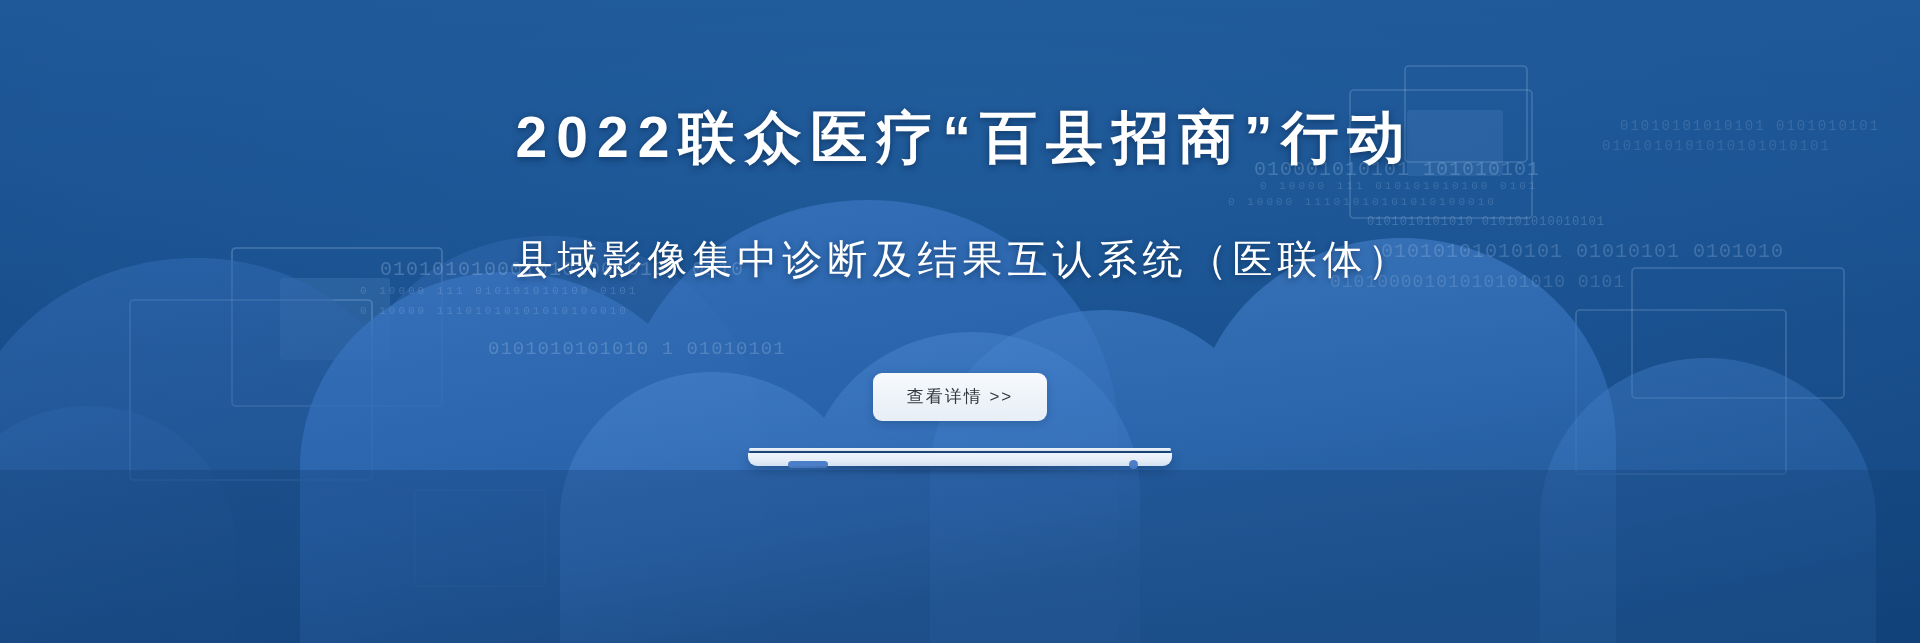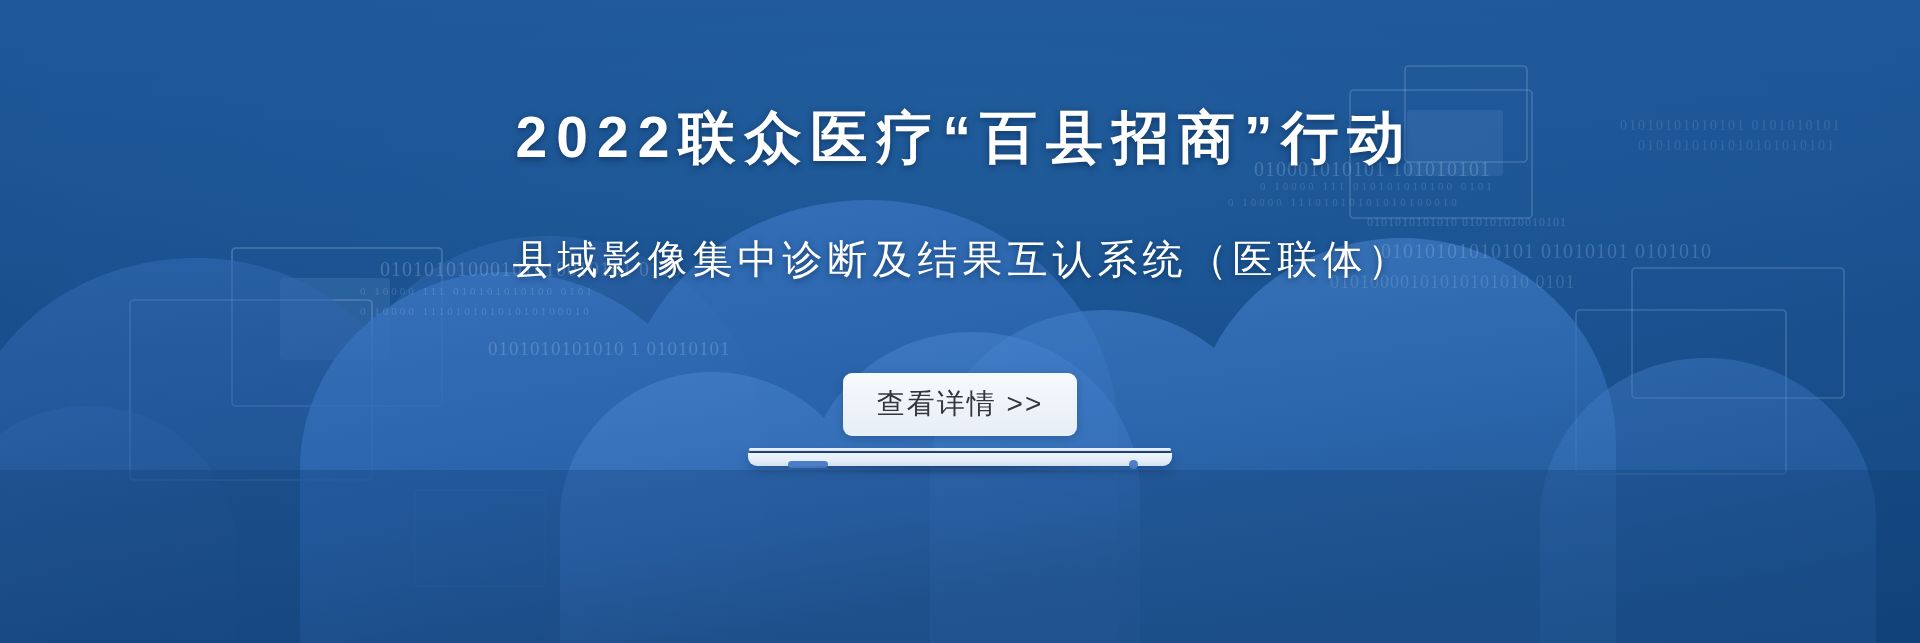--- a/index.html
+++ b/index.html
@@ -22,38 +22,38 @@
     position: absolute;
     inset: 0;
     pointer-events: none;
   }
   .bg-svg { position: absolute; inset: 0; width: 1920px; height: 643px; display:block; }
 
   
   .binary-block {
     position: absolute;
     color: rgba(190, 215, 240, 0.22);
-    font-family: Liberation Serif, serif;
+    font-family: Liberation Mono, monospace;
     white-space: nowrap;
     letter-spacing: 1px;
     pointer-events: none;
   }
   .bin-a { left: 380px;  top: 258px; font-size: 20px; color: rgba(198,220,244,0.26); }
   .bin-b { left: 360px;  top: 285px; font-size: 11px; color: rgba(198,220,244,0.20); letter-spacing: 3px; }
   .bin-c { left: 360px;  top: 305px; font-size: 11px; color: rgba(198,220,244,0.20); letter-spacing: 3px; }
   .bin-d { left: 460px;  top: 338px; font-size: 19px; color: rgba(198,220,244,0.24); margin-left: 28px; }
   .bin-e { left: 388px;  top: 362px; font-size: 22px; color: rgba(208,228,248,0.30); }
   .bin-f { left: 1254px; top: 158px; font-size: 20px; color: rgba(198,220,244,0.24); }
   .bin-g { left: 1260px; top: 180px; font-size: 11px; color: rgba(198,220,244,0.18); letter-spacing: 3px;}
   .bin-h { left: 1228px; top: 196px; font-size: 11px; color: rgba(198,220,244,0.18); letter-spacing: 3px;}
   .bin-i { left: 1367px; top: 215px; font-size: 12px; color: rgba(198,220,244,0.22); }
   .bin-j { left: 1381px; top: 240px; font-size: 20px; color: rgba(198,220,244,0.22); }
   .bin-k { left: 1330px; top: 272px; font-size: 18px; color: rgba(198,220,244,0.18); text-align: center; }
   .bin-l { left: 1620px; top: 118px; font-size: 14px; color: rgba(198,220,244,0.16); letter-spacing: 2px;}
-  .bin-m { left: 1638px; top: 138px; font-size: 14px; color: rgba(198,220,244,0.14); letter-spacing: 2px;}
+  .bin-m { left: 1602px; top: 138px; font-size: 14px; color: rgba(198,220,244,0.14); letter-spacing: 2px;}
 
   
   .content {
     position: absolute;
     inset: 0;
     display: flex;
     flex-direction: column;
     align-items: center;
   }
   .main-title {
@@ -80,21 +80,21 @@
   .cta-wrap {
     margin-top: 53px;
   }
   .cta-button {
     display: inline-block;
     padding: 12px 34px 13px;
     border: none;
     border-radius: 9px;
     background: linear-gradient(180deg, #f7fafd 0%, #eef3f9 52%, #e7eef6 100%);
     color: #31373d;
-    font-size: 28px;
+    font-size: 17px;
     font-family: "Liberation Sans", "DejaVu Sans", sans-serif;
     letter-spacing: 2px;
     cursor: pointer;
     box-shadow: 0 2px 9px rgba(6, 28, 60, 0.22);
     white-space: nowrap;
   }
 
   
   .device {
     position: absolute;

